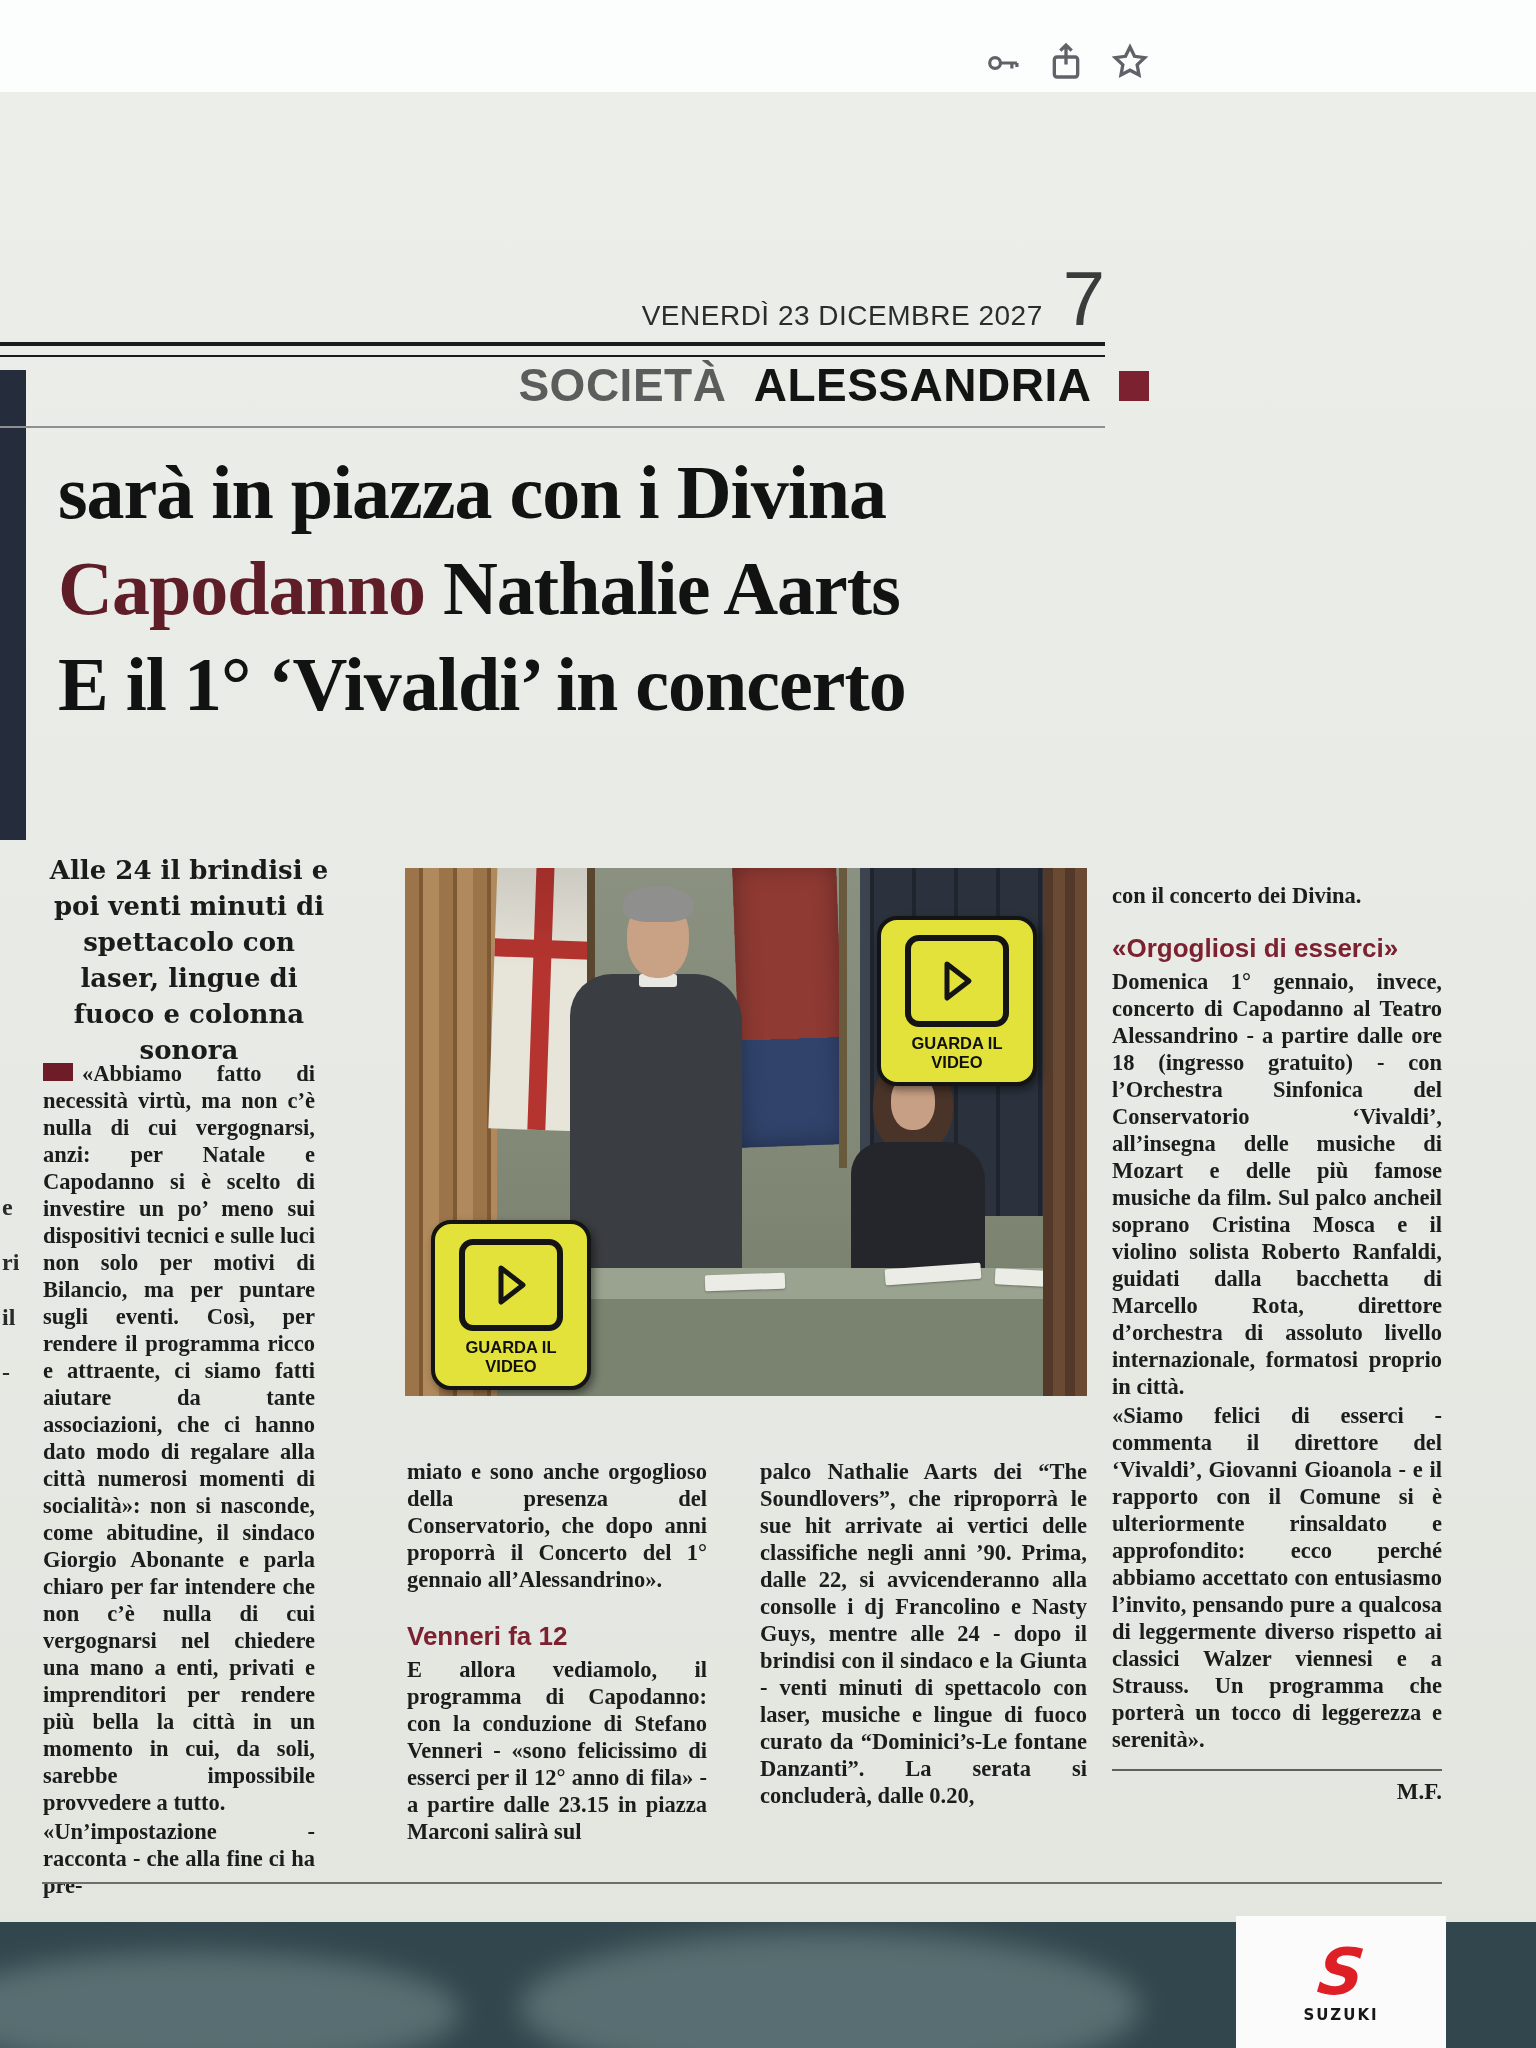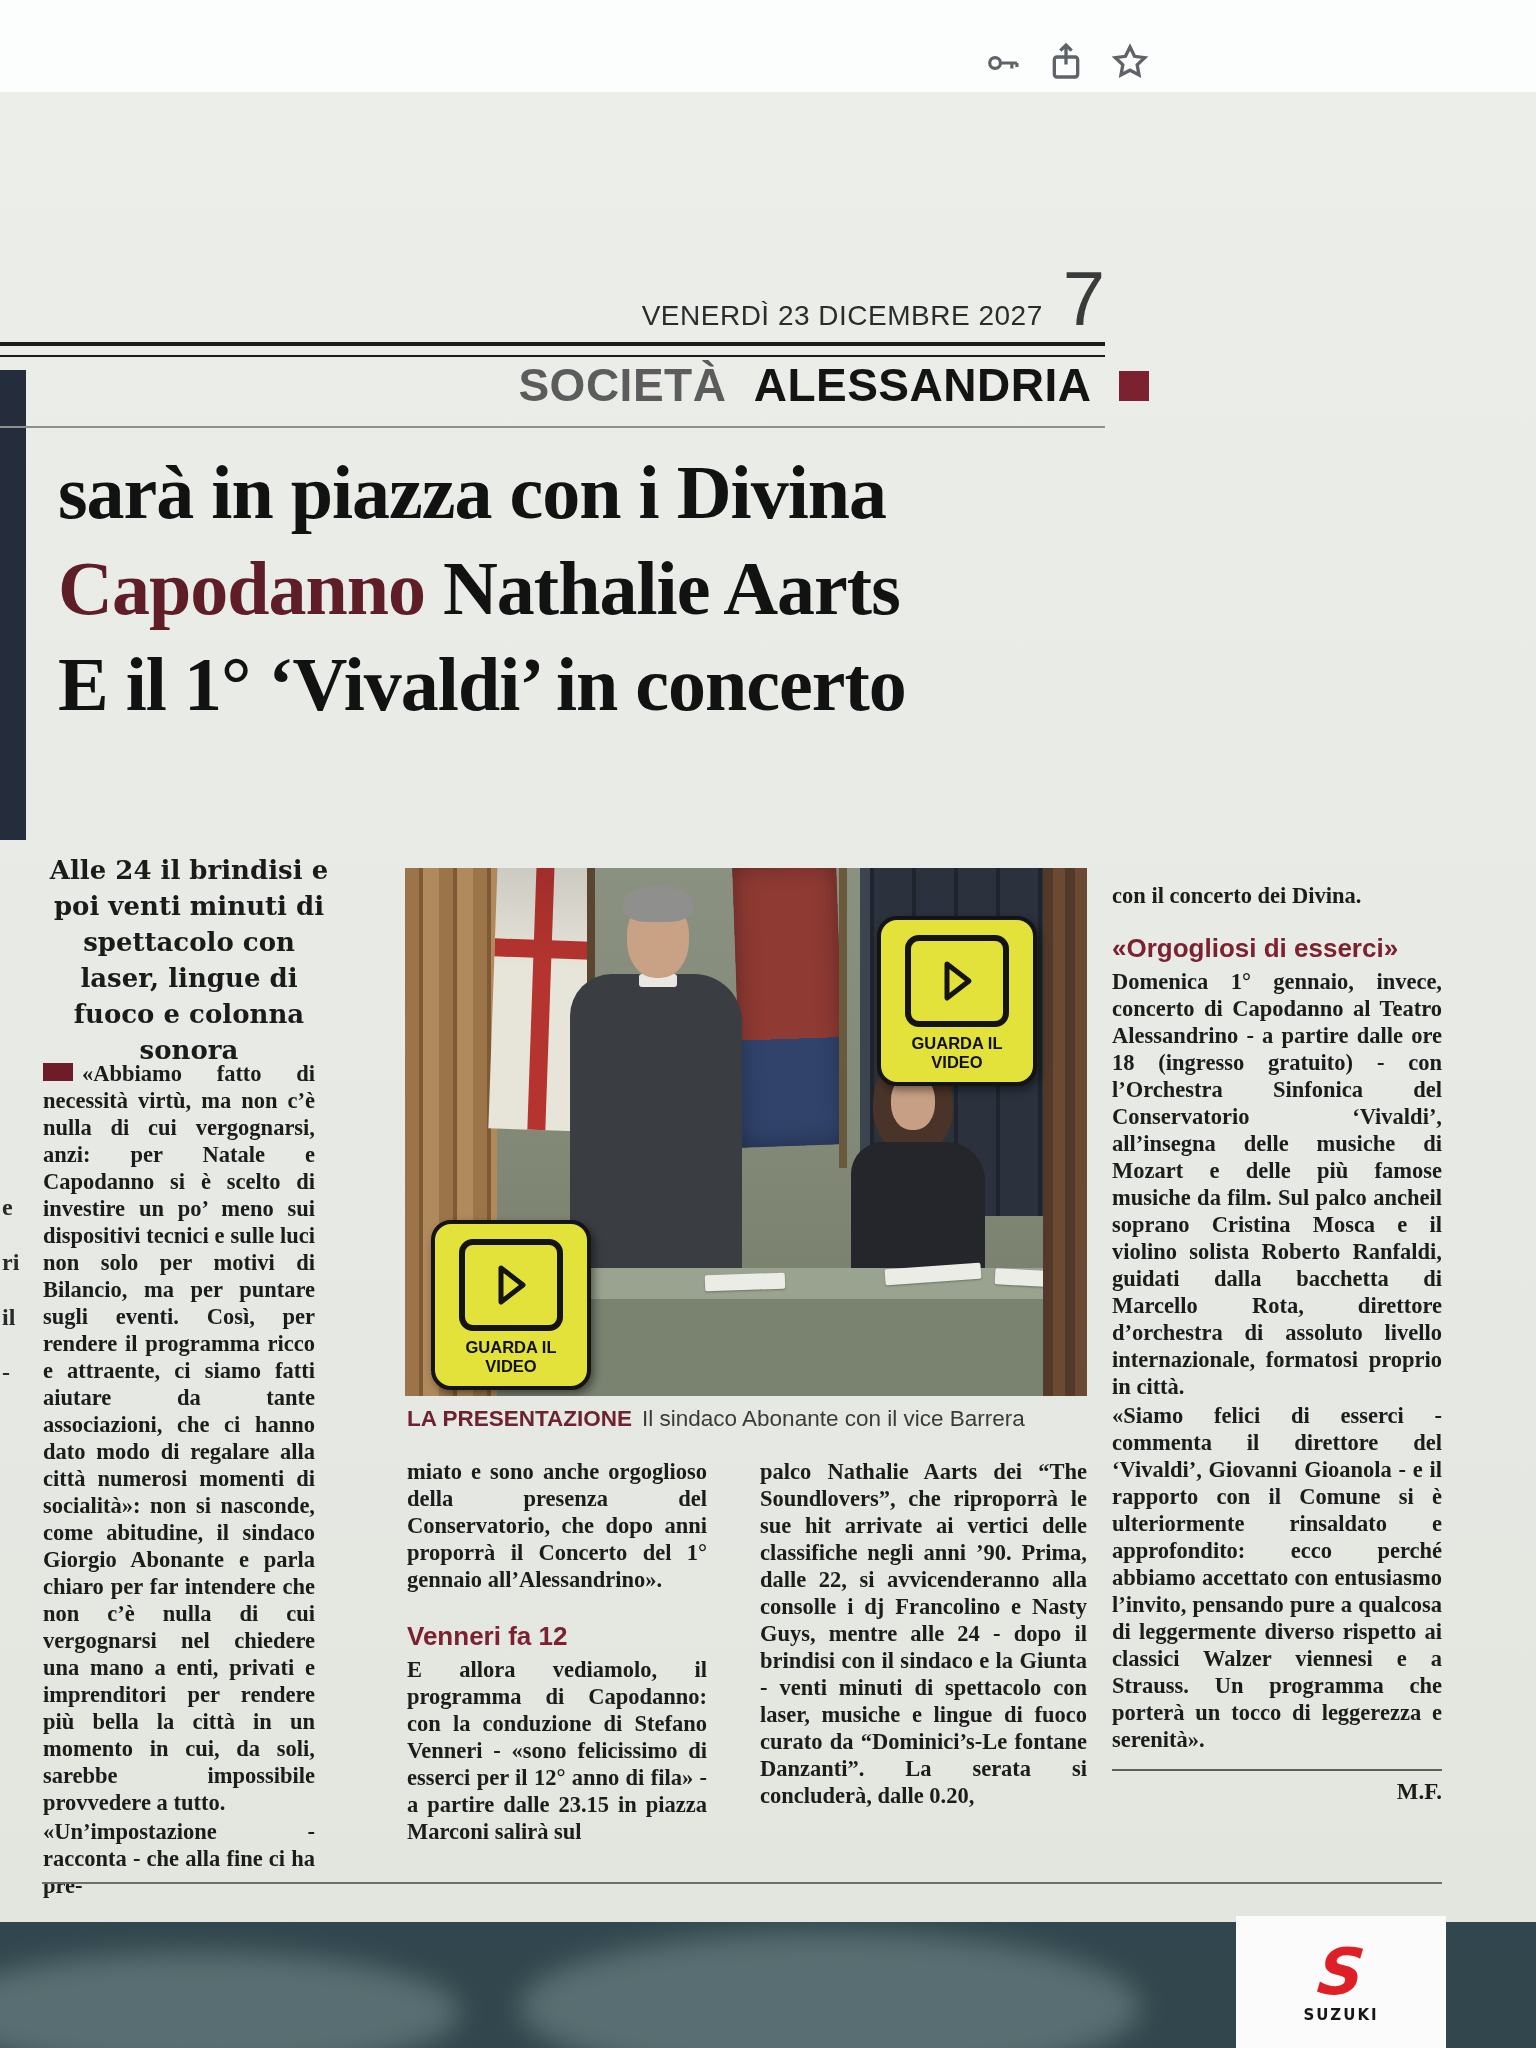--- a/index.html
+++ b/index.html
@@ -198,23 +198,20 @@
     <div class="video-btn btn-top-right">
       <div class="play-outline">
         <svg width="40" height="46" viewBox="0 0 40 46">
             <polygon points="10,6 32,23 10,40" fill="none" stroke="#141414" stroke-width="5" stroke-linejoin="round"></polygon>
           </svg>
       </div>
       <div class="video-label">GUARDA IL VIDEO</div>
     </div>
   </div>
 
-  <div class="caption">
-    <span class="caption-label">LA PRESENTAZIONE</span><span>Il sindaco Abonante con il vice Barrera</span>
-  </div>
 
   <div class="col2 bodytext">
     <p>miato e sono anche orgoglioso della presenza del Conservatorio, che dopo anni proporrà il Concerto del 1° gennaio all’Alessandrino».</p>
     <div class="subhead">Venneri fa 12</div>
     <p>E allora vediamolo, il programma di Capodanno: con la conduzione di Stefano Venneri - «sono felicissimo di esserci per il 12° anno di fila» - a partire dalle 23.15 in piazza Marconi salirà sul</p>
   </div>
 
   <div class="col3 bodytext">
     <p>palco Nathalie Aarts dei “The Soundlovers”, che riproporrà le sue hit arrivate ai vertici delle classifiche negli anni ’90. Prima, dalle 22, si avvicenderanno alla consolle i dj Francolino e Nasty Guys, mentre alle 24 - dopo il brindisi con il sindaco e la Giunta - venti minuti di spettacolo con laser, musiche e lingue di fuoco curato da “Dominici’s-Le fontane Danzanti”. La serata si concluderà, dalle 0.20,</p>
   </div>

